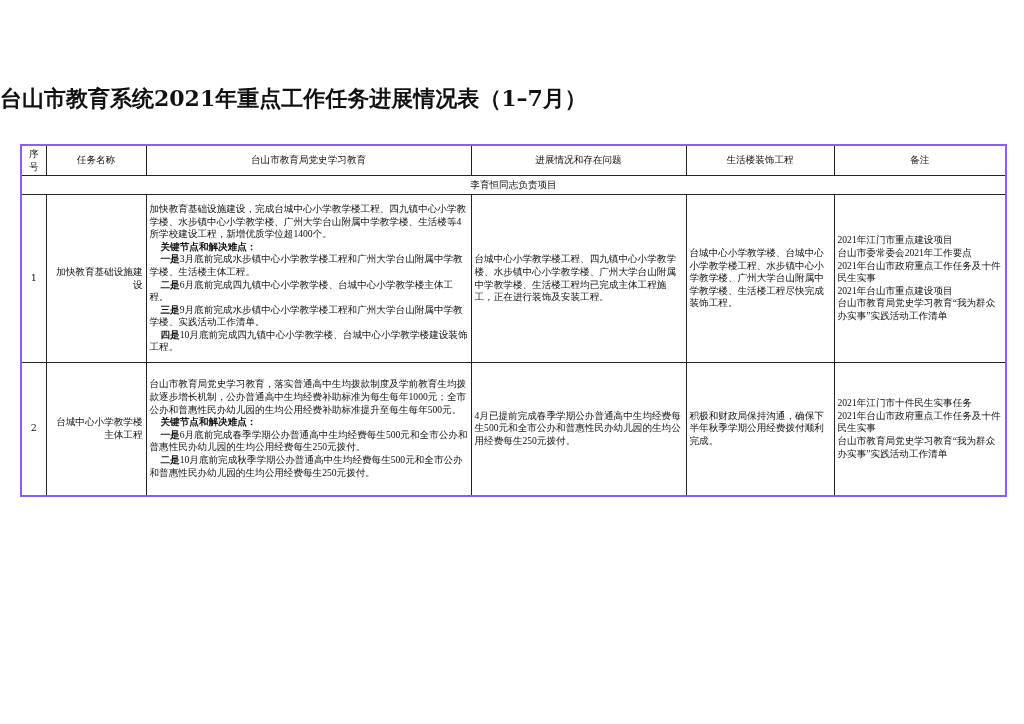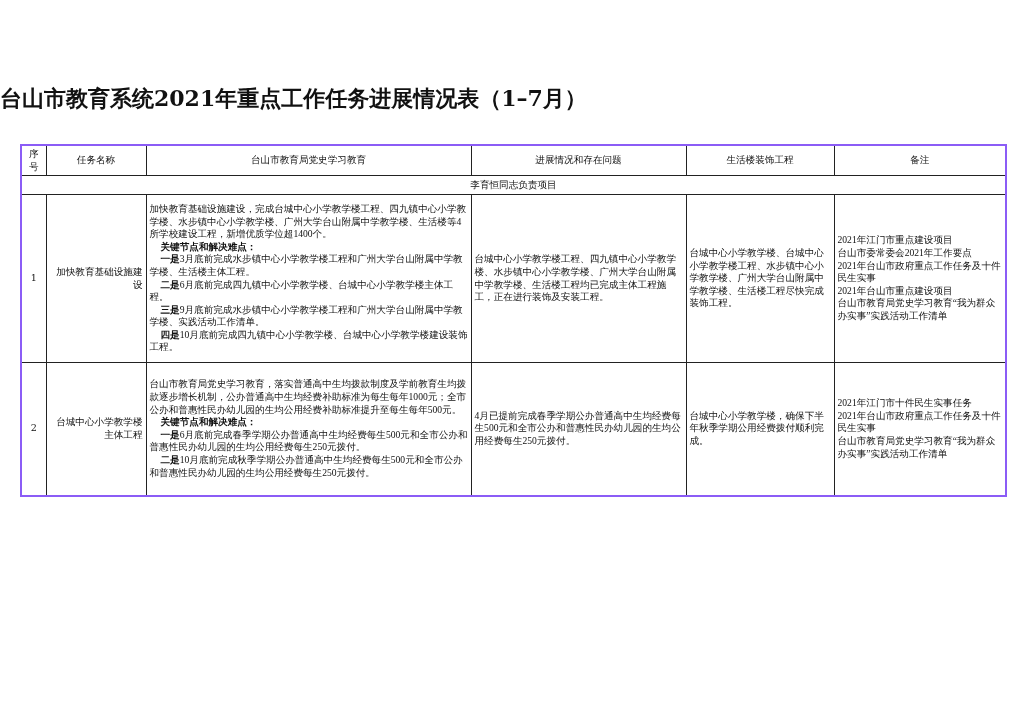--- a/index.html
+++ b/index.html
@@ -74,21 +74,21 @@
     <tr style="height:133px">
       <td class="num">2</td>
       <td class="name">台城中心小学教学楼主体工程</td>
       <td class="content">
         <span class="line">台山市教育局党史学习教育，落实普通高中生均拨款制度及学前教育生均拨款逐步增长机制，公办普通高中生均经费补助标准为每生每年1000元；全市公办和普惠性民办幼儿园的生均公用经费补助标准提升至每生每年500元。</span>
         <span class="line b">关键节点和解决难点：</span>
         <span class="line"><span class="b">一是</span><span>6月底前完成春季学期公办普通高中生均经费每生500元和全市公办和普惠性民办幼儿园的生均公用经费每生250元拨付。</span></span>
         <span class="line"><span class="b">二是</span><span>10月底前完成秋季学期公办普通高中生均经费每生500元和全市公办和普惠性民办幼儿园的生均公用经费每生250元拨付。</span></span>
       </td>
       <td class="content">4月已提前完成春季学期公办普通高中生均经费每生500元和全市公办和普惠性民办幼儿园的生均公用经费每生250元拨付。</td>
-      <td class="content">台城中心小学教学楼，确保下半年秋季学期公用经费拨付顺利完成。</td>
+      <td class="content">积极和财政局保持沟通，确保下半年秋季学期公用经费拨付顺利完成。</td>
       <td class="content">
         <span class="line">2021年江门市十件民生实事任务</span>
         <span class="line">2021年台山市政府重点工作任务及十件民生实事</span>
         <span class="line">台山市教育局党史学习教育“我为群众办实事”实践活动工作清单</span>
       </td>
     </tr>
   </tbody>
 </table>
 
 </body></html>

